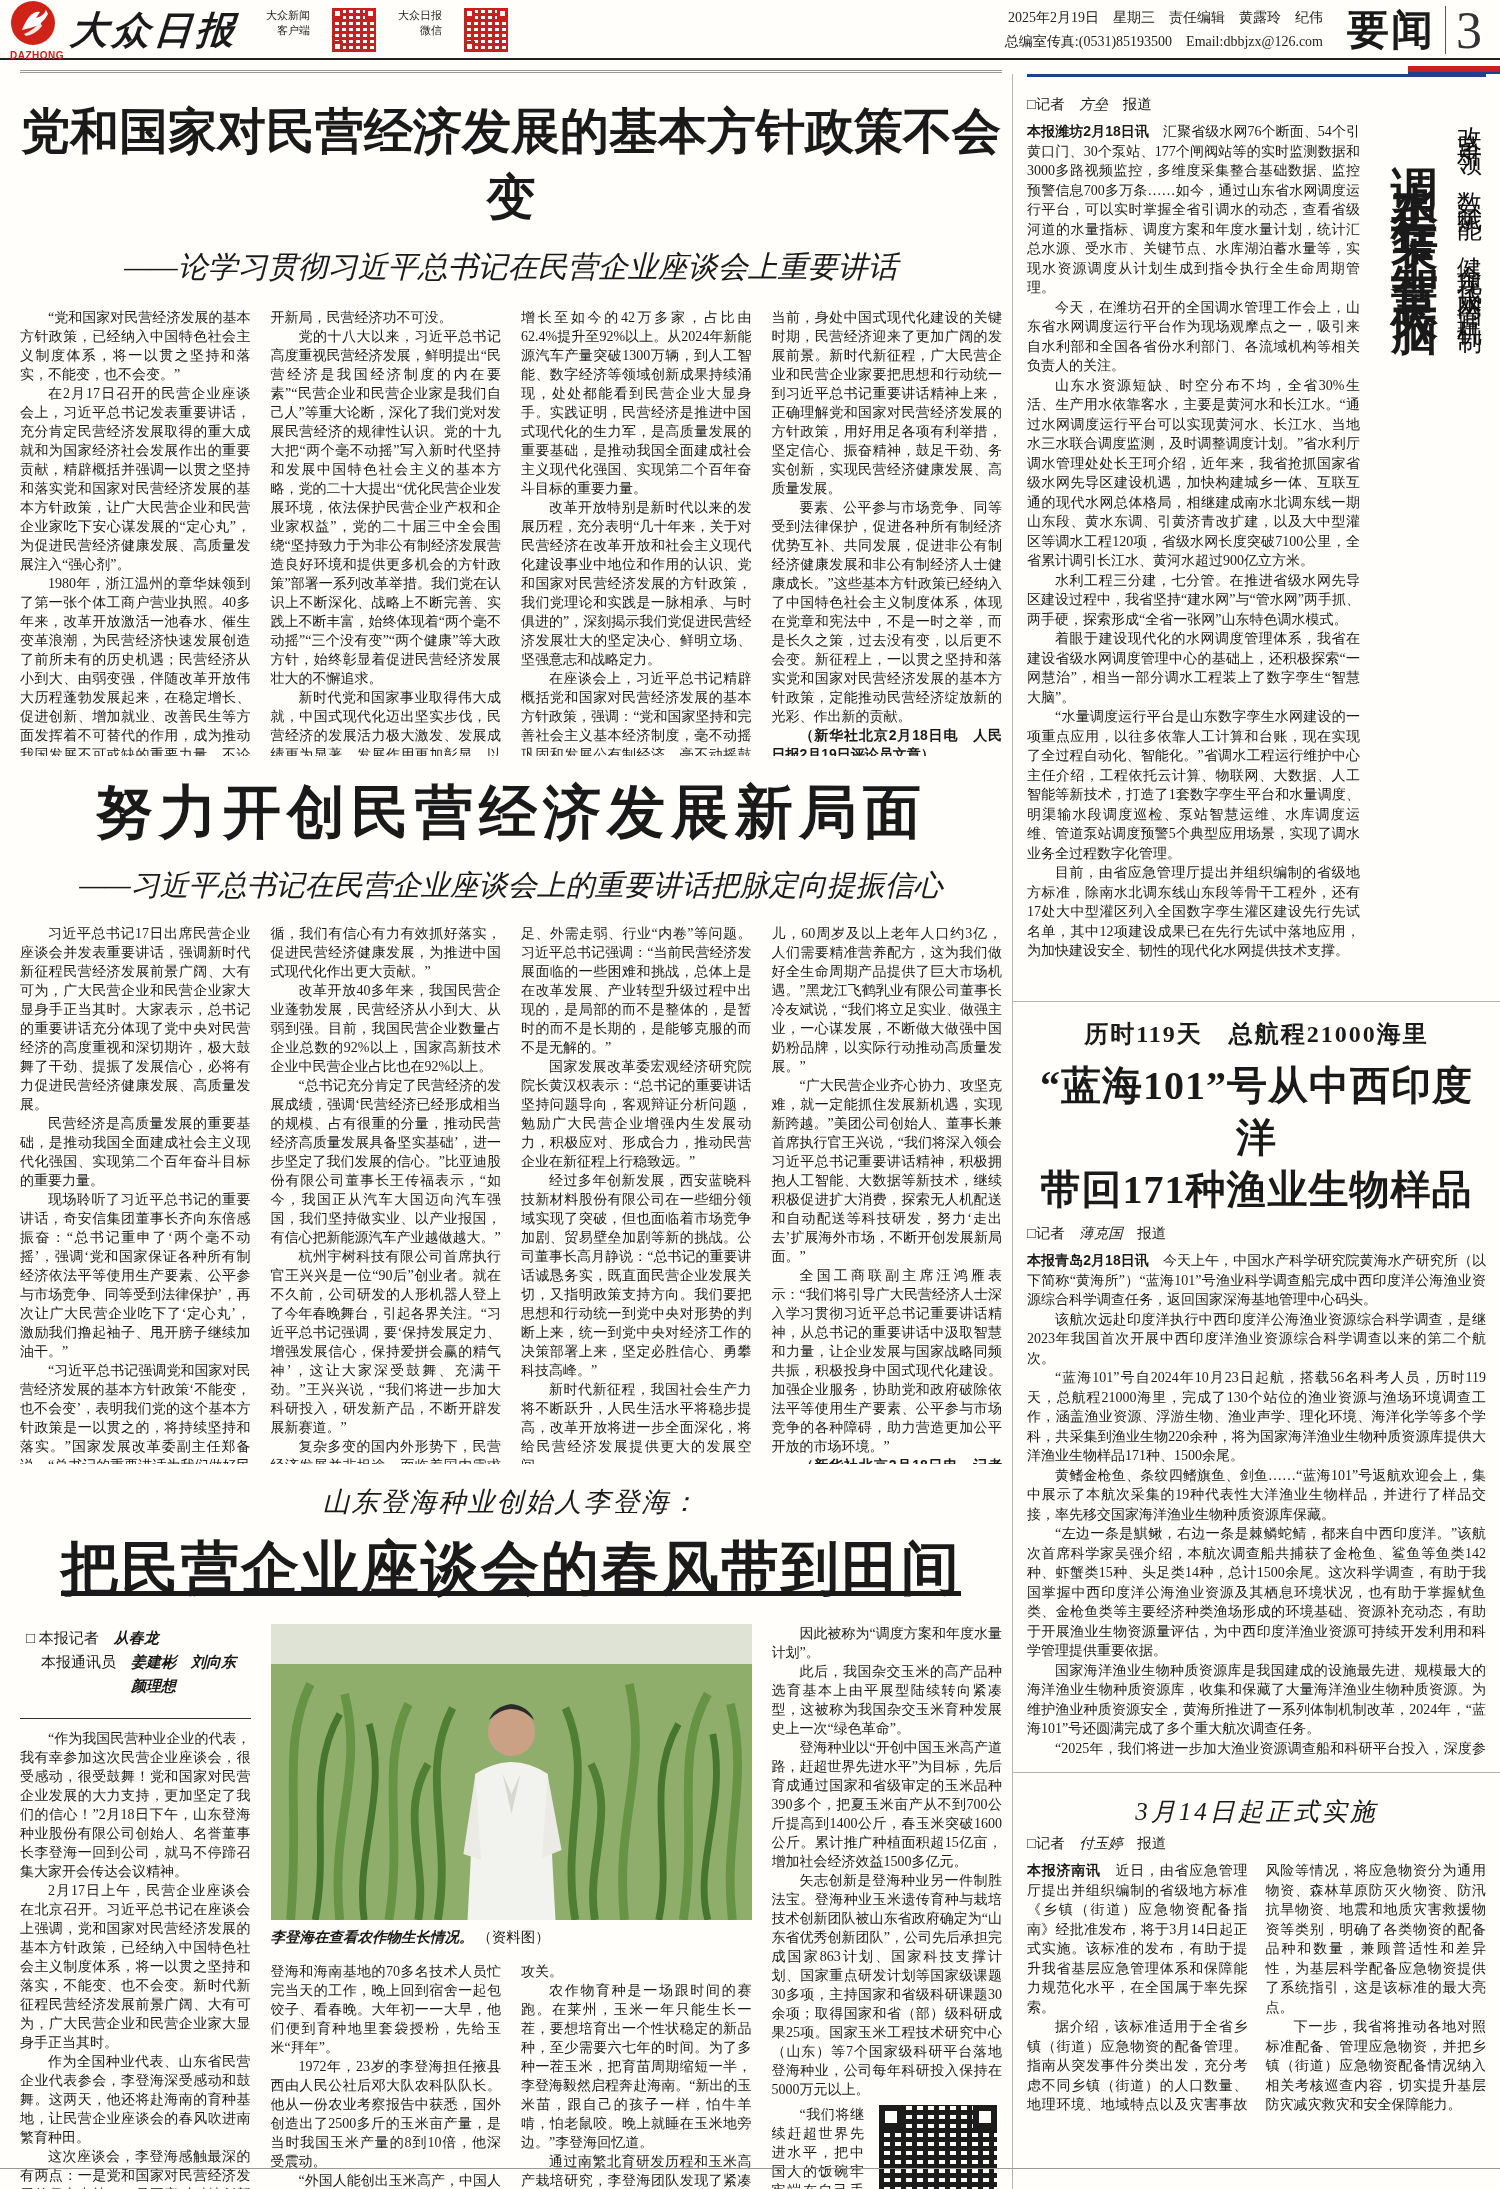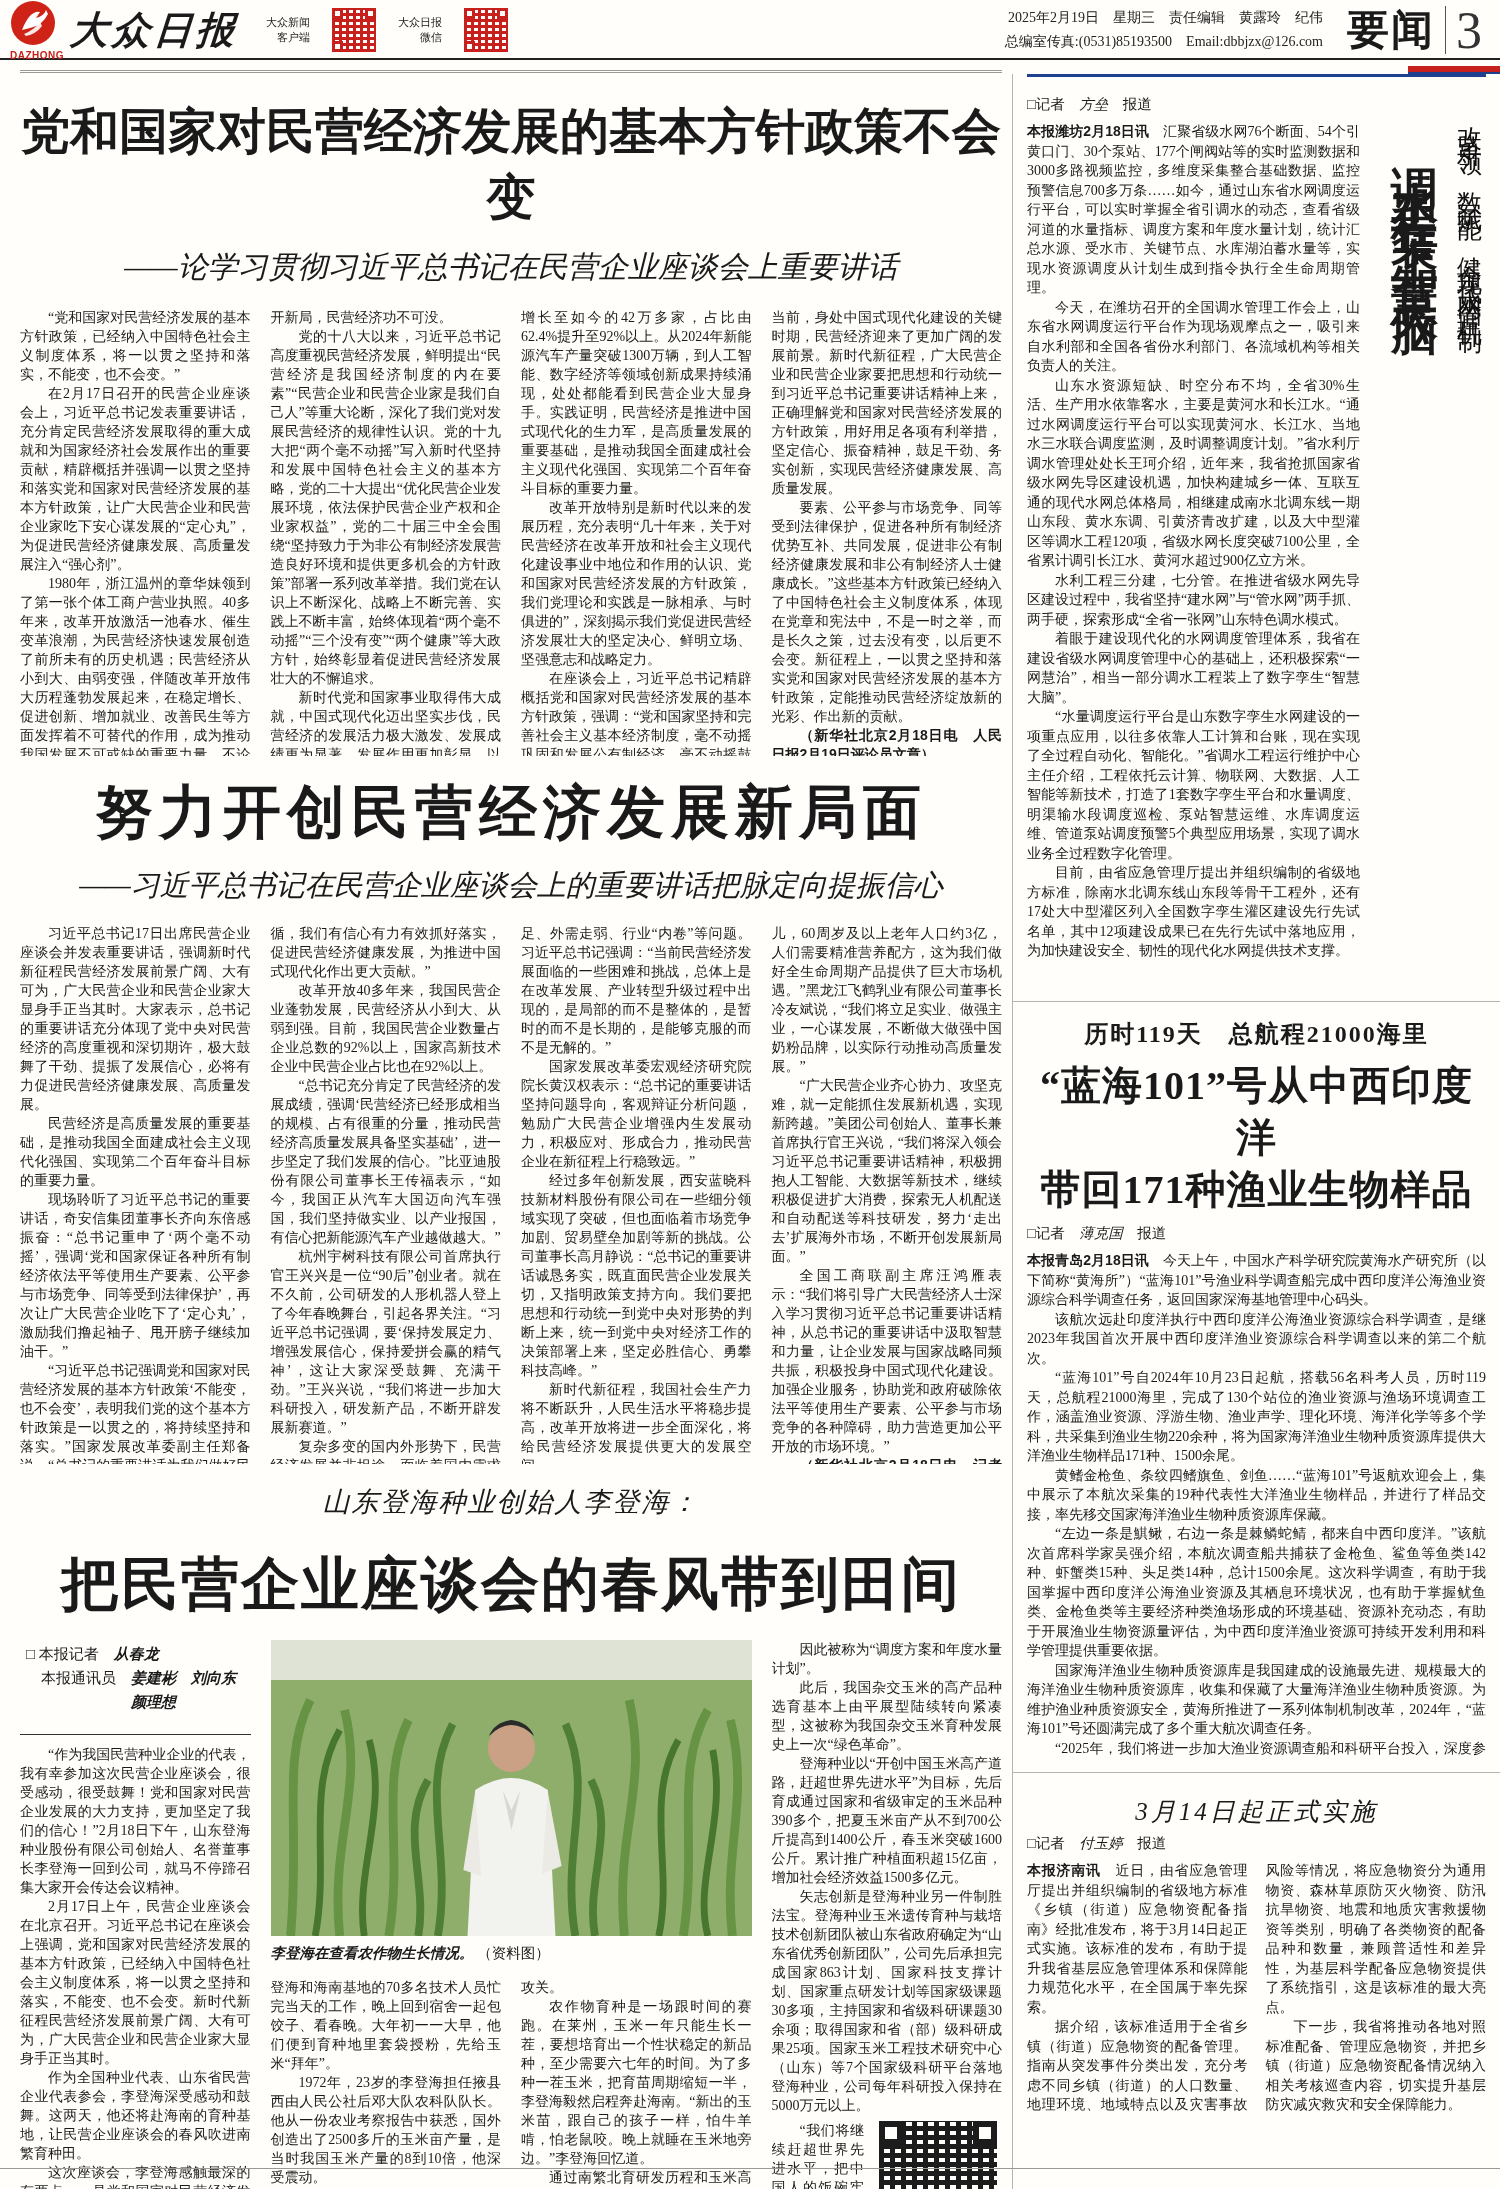--- a/index.html
+++ b/index.html
@@ -6,21 +6,21 @@
   html,body { background:#e8e8e4; }
   body { font-family:"Liberation Serif","DejaVu Serif",serif; color:#1a1a1a; }
   .page { position:relative; width:1500px; height:2189px; margin:0 auto; background:#fffefa; overflow:hidden; }
 
   
   .masthead { height:60px; display:flex; align-items:center; padding:4px 14px 2px 10px; border-bottom:2px solid #222; }
   .logo-wrap { display:flex; align-items:center; gap:6px; }
   .logo-circle { width:46px; height:46px; position:relative; }
   .brand-en { font-family:"Liberation Sans",sans-serif; font-size:10px; font-weight:bold; color:#c8201d; text-align:right; letter-spacing:.5px; }
   .brand-cn { font-size:38px; font-weight:700; font-style:italic; letter-spacing:4px; transform:skewX(-4deg); font-family:"Liberation Serif",serif; }
-  .qr-group { display:flex; align-items:center; gap:22px; margin-left:28px; }
+  .qr-group { display:flex; gap:22px; margin-left:28px; }
   .qr-label { font-size:11px; line-height:1.35; text-align:right; color:#222; font-family:"Liberation Sans",sans-serif; }
   .qr { width:44px; height:44px; position:relative; background:
       repeating-linear-gradient(0deg,currentColor 0 3px,transparent 3px 6px),
       repeating-linear-gradient(90deg,currentColor 0 3px,transparent 3px 7px); }
   .qr.red { color:#c8201d; }
   .qr .fm { position:absolute; width:11px; height:11px; border:3px solid currentColor; background:#fffefa; }
   .qr .fm.tl{top:0;left:0} .qr .fm.tr{top:0;right:0} .qr .fm.bl{bottom:0;left:0}
   .mast-right { margin-left:auto; display:flex; align-items:center; gap:14px; }
   .issue-info { text-align:right; font-size:14px; line-height:1.7; color:#222; }
   .section-box { display:flex; align-items:center; gap:10px; padding-left:10px; }
@@ -48,21 +48,21 @@
   .cols4 { display:grid; grid-template-columns:repeat(4,1fr); column-gap:20px; overflow:hidden; }
   .a1 .cols4 { height:448px; }
   .a2 { margin-top:18px; }
   .a-head2 { text-align:center; font-family:"Liberation Sans",sans-serif; font-weight:900; font-size:58px; letter-spacing:6px; }
   .a2 .a-sub { font-size:29px; margin:14px 0 18px 0; }
   .a2 .cols4 { height:540px; }
 
   
   .a3 { margin-top:20px; }
   .a3-kicker { text-align:center; font-size:27px; font-style:italic; letter-spacing:2px; }
-  .a-head3 { text-align:center; font-weight:900; font-size:58px; letter-spacing:2px; font-family:"Liberation Serif",serif; margin:26px 0 16px 0; }
+  .a-head3 { text-align:center; font-weight:900; font-size:58px; letter-spacing:2px; font-family:"Liberation Serif",serif; margin:10px 0 16px 0;text-decoration:underline; }
   .a3-grid { display:grid; grid-template-columns:repeat(4,1fr); column-gap:20px; grid-template-rows:338px auto; height:656px; overflow:hidden; }
   .a3-col1 { grid-column:1; grid-row:1 / span 2; overflow:hidden; }
   .a3-photo-block { grid-column:2 / span 2; grid-row:1; }
   .a3-col2 { grid-column:2; grid-row:2; overflow:hidden; }
   .a3-col3 { grid-column:3; grid-row:2; overflow:hidden; }
   .a3-col4 { grid-column:4; grid-row:1 / span 2; overflow:hidden; }
   .byline-box { border-bottom:1.5px solid #333; padding:2px 0 20px 6px; margin-bottom:10px; font-size:15px; line-height:1.6; }
   .byline-box .names { font-style:italic; font-weight:bold; }
   .photo { width:100%; height:296px; overflow:hidden; background:#9fbd83; }
   .photo svg { display:block; width:100%; height:100%; }

